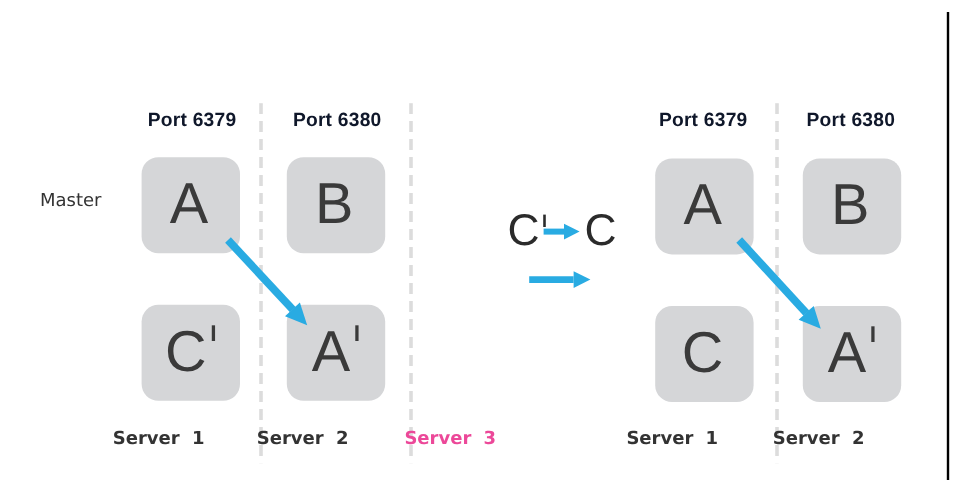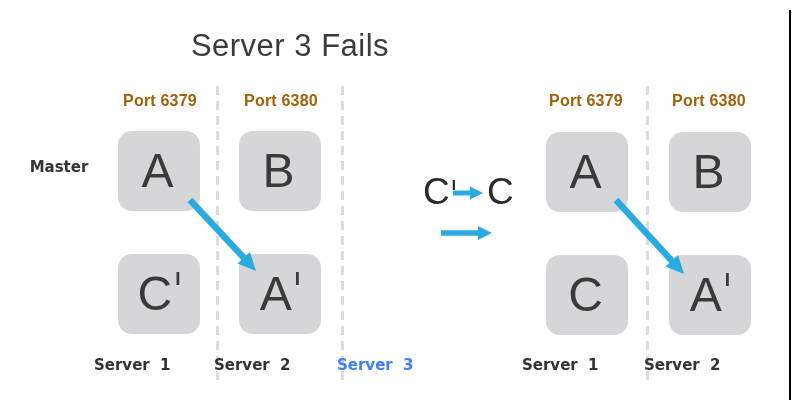--- a/index.html
+++ b/index.html
@@ -6,33 +6,33 @@
   #canvas{
     position:relative;width:794px;height:417px;background:#ffffff;overflow:hidden;
     font-family:"Liberation Sans",sans-serif;
   }
   .title{
     position:absolute;left:150px;top:28px;width:280px;text-align:center;
     font-size:31px;color:#3b3b3b;letter-spacing:0.5px;
   }
   .port-label{
     position:absolute;top:92px;width:130px;text-align:center;
-    font-size:16px;font-weight:bold;color:#a16207;letter-spacing:0.2px;
+    font-size:16px;font-weight:bold;color:#0f172a;letter-spacing:0.2px;
   }
   .row-label{
     position:absolute;left:14px;width:90px;text-align:center;
     font-family:"DejaVu Sans","Liberation Sans",sans-serif;
-    font-size:15px;font-weight:bold;color:#333333;
+    font-size:15px;font-weight:normal;color:#333333;
   }
   .server-label{
     position:absolute;top:356px;width:130px;text-align:left;
     font-family:"DejaVu Sans","Liberation Sans",sans-serif;
     font-size:15px;font-weight:bold;color:#333333;word-spacing:5px;
   }
-  .server-label.failed{color:#3b82f6;}
+  .server-label.failed{color:#ec4899;}
   .dash-line{
     position:absolute;top:86px;height:300px;width:3px;
     background:repeating-linear-gradient(180deg,#dcdcdc 0 9px,transparent 9px 15px);
   }
   .node{
     position:absolute;width:82px;height:80px;border-radius:14px;background:#d5d6d8;
     display:flex;justify-content:center;align-items:center;
   }
   .node .letter{
     font-size:48px;color:#3a3a3a;line-height:80px;
@@ -49,21 +49,20 @@
     font-size:15px;font-weight:bold;line-height:1;margin-top:5px;margin-left:2px;
   }
   #arrow-layer{position:absolute;left:0;top:0;width:794px;height:417px;}
   .edge-line{position:absolute;left:789px;top:10px;width:2px;height:390px;background:#000000;}
 </style>
 </head>
 <body>
 
 <div id="canvas">
 
-  <div class="title">Server 3 Fails</div>
 
   <div class="port-label" style="left:95px">Port 6379</div>
   <div class="port-label" style="left:216px">Port 6380</div>
   <div class="port-label" style="left:521px">Port 6379</div>
   <div class="port-label" style="left:644px">Port 6380</div>
 
   <div class="dash-line" style="left:216px"></div>
   <div class="dash-line" style="left:341px"></div>
   <div class="dash-line" style="left:646px"></div>
 

